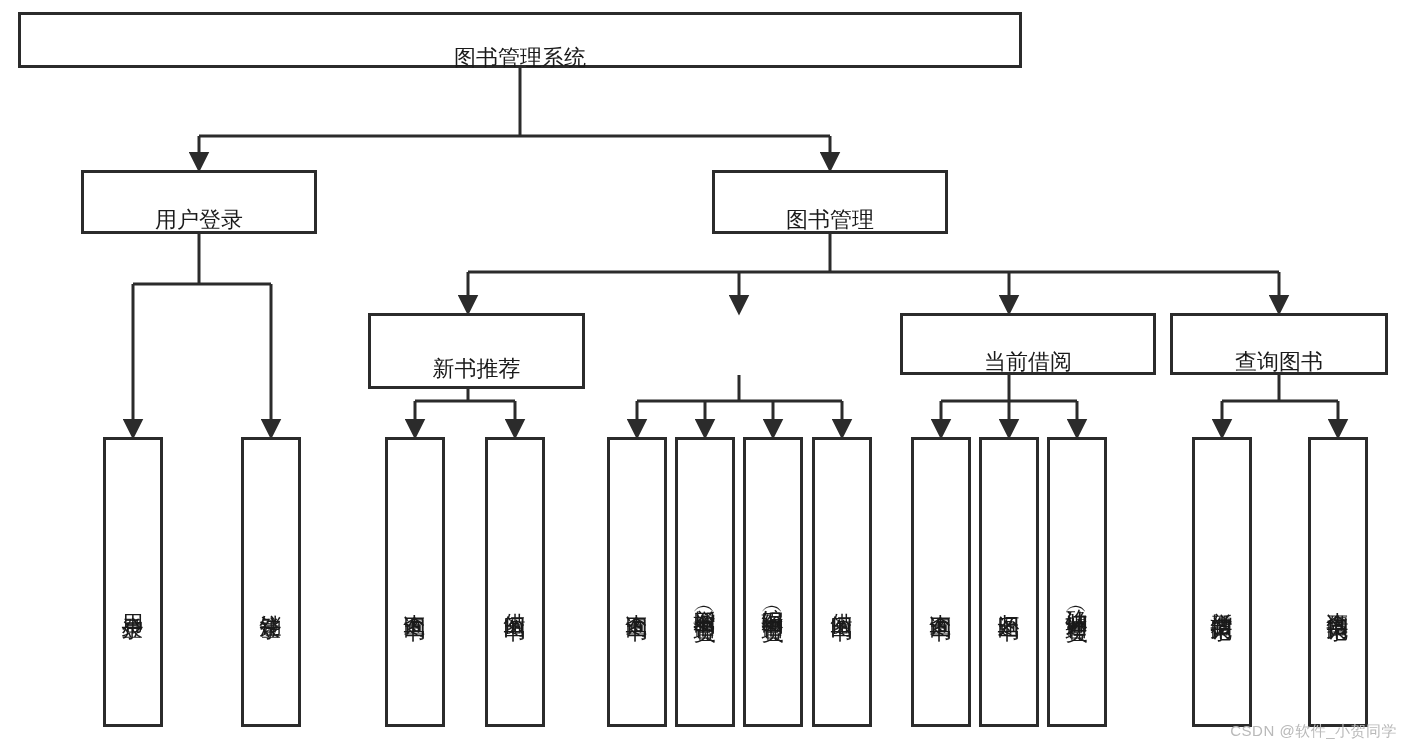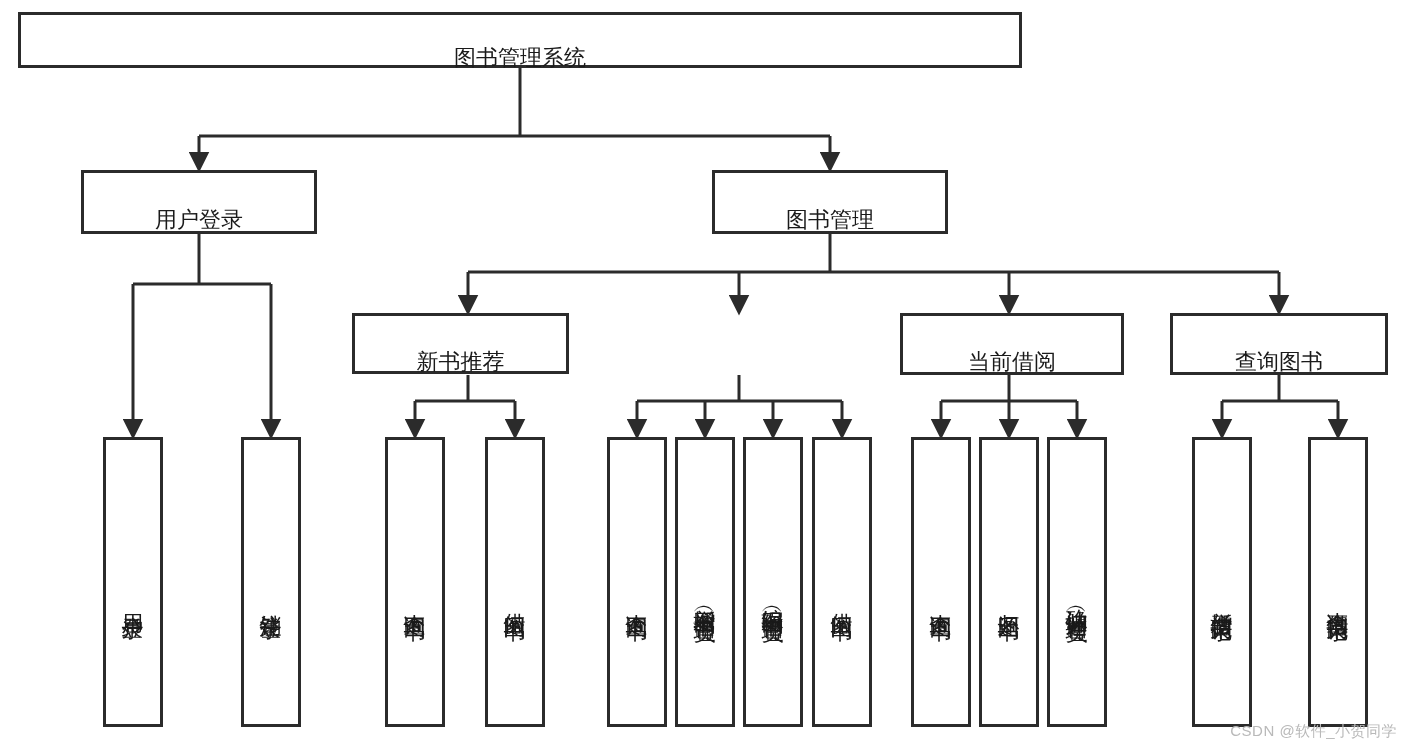--- a/index.html
+++ b/index.html
@@ -108,24 +108,24 @@
     <span class="label">图书管理系统</span>
   </div>
 
   <div class="node h" style="left:81px;top:170px;width:236px;height:64px;">
     <span class="label">用户登录</span>
   </div>
   <div class="node h" style="left:712px;top:170px;width:236px;height:64px;">
     <span class="label">图书管理</span>
   </div>
 
-  <div class="node h" style="left:352px;top:313px;width:217px;height:61px;">
+  <div class="node h" style="left:368px;top:313px;width:217px;height:76px;">
     <span class="label">新书推荐</span>
   </div>
-  <div class="node h" style="left:900px;top:313px;width:224px;height:62px;">
+  <div class="node h" style="left:900px;top:313px;width:256px;height:62px;">
     <span class="label">当前借阅</span>
   </div>
   <div class="node h" style="left:1170px;top:313px;width:218px;height:62px;">
     <span class="label">查询图书</span>
   </div>
 
   <div class="node v" style="left:103px;top:437px;width:60px;height:290px;">
     <span class="label">用户登录</span>
   </div>
   <div class="node v" style="left:241px;top:437px;width:60px;height:290px;">

